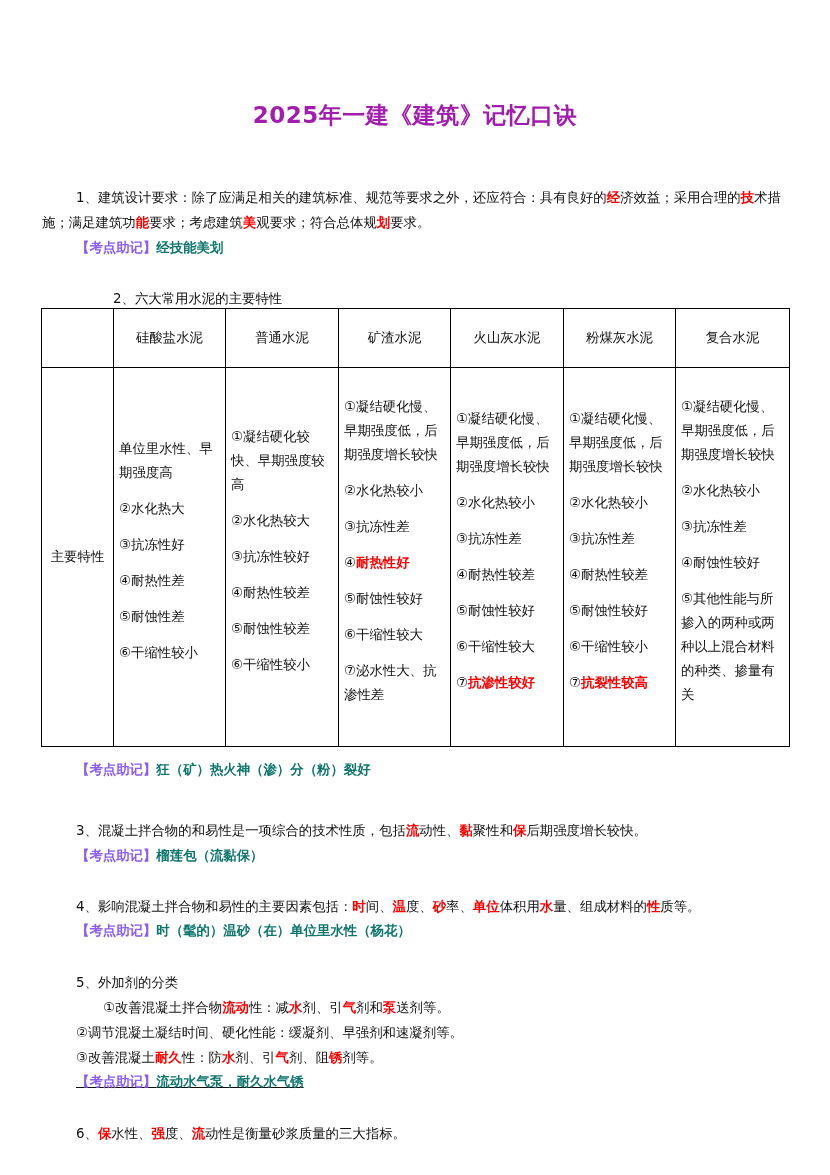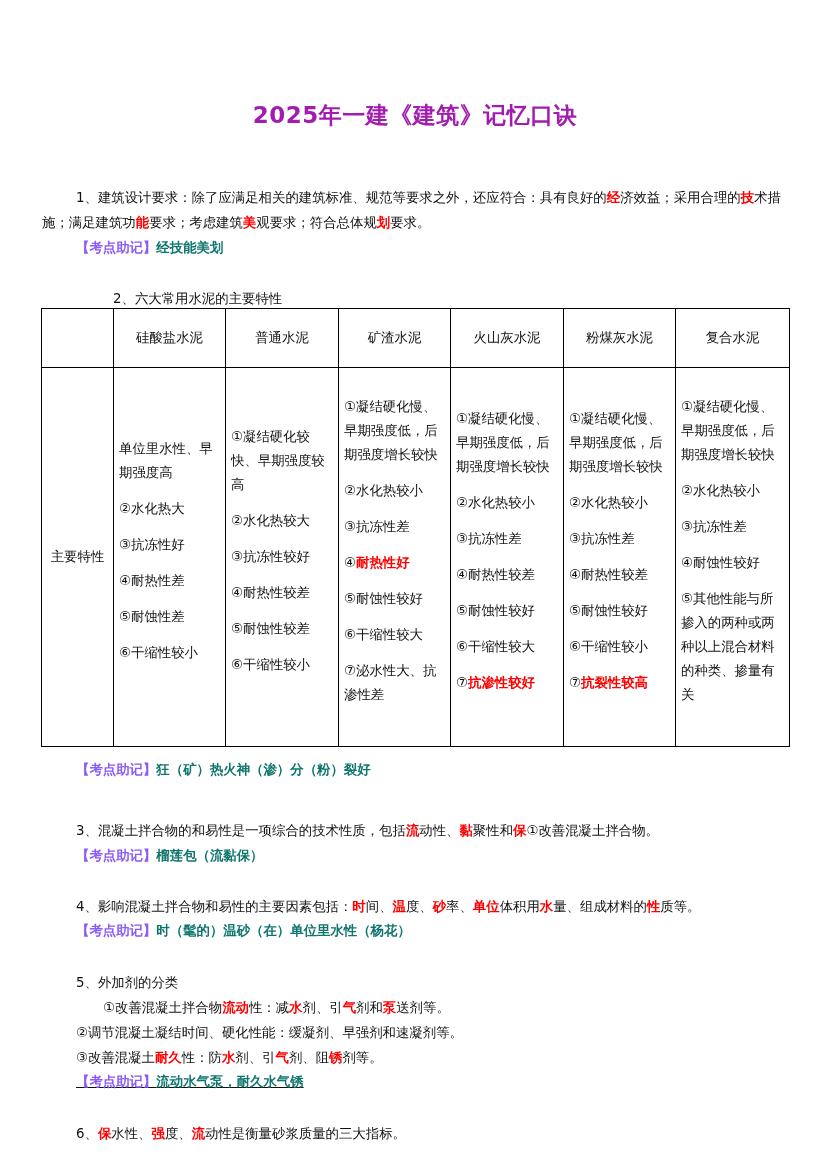--- a/index.html
+++ b/index.html
@@ -122,21 +122,21 @@
             <div class="item"><span>⑤其他性能与所掺入的两种或两种以上混合材料的种类、掺量有关</span></div>
           </td>
     </tr>
   </tbody>
     </table>
 
   <div class="memo" style="top:759px;">
     <span class="memo-tag">【考点助记】</span><span class="memo-text">狂（矿）热火神（渗）分（粉）裂好</span>
   </div>
 
-  <div class="para" style="top:818px; left:76px; width:714px;"><span>3、混凝土拌合物的和易性是一项综合的技术性质，包括</span><span class="hl">流</span><span>动性、</span><span class="hl">黏</span><span>聚性和</span><span class="hl">保</span><span>①改善混凝土拌合物。</span></div>
+  <div class="para" style="top:818px; left:76px; width:714px;"><span>3、混凝土拌合物的和易性是一项综合的技术性质，包括</span><span class="hl">流</span><span>动性、</span><span class="hl">黏</span><span>聚性和</span><span class="hl">保</span><span>后期强度增长较快。</span></div>
   <div class="memo" style="top:845px;">
     <span class="memo-tag">【考点助记】</span><span class="memo-text">榴莲包（流黏保）</span>
   </div>
 
   <div class="para" style="top:894px; left:76px; width:714px;"><span>4、影响混凝土拌合物和易性的主要因素包括：</span><span class="hl">时</span><span>间、</span><span class="hl">温</span><span>度、</span><span class="hl">砂</span><span>率、</span><span class="hl">单位</span><span>体积用</span><span class="hl">水</span><span>量、组成材料的</span><span class="hl">性</span><span>质等。</span></div>
   <div class="memo" style="top:920px;">
     <span class="memo-tag">【考点助记】</span><span class="memo-text">时（髦的）温砂（在）单位里水性（杨花）</span>
   </div>
 
   <div class="sub" style="top:970px; left:76px;">5、外加剂的分类</div>

